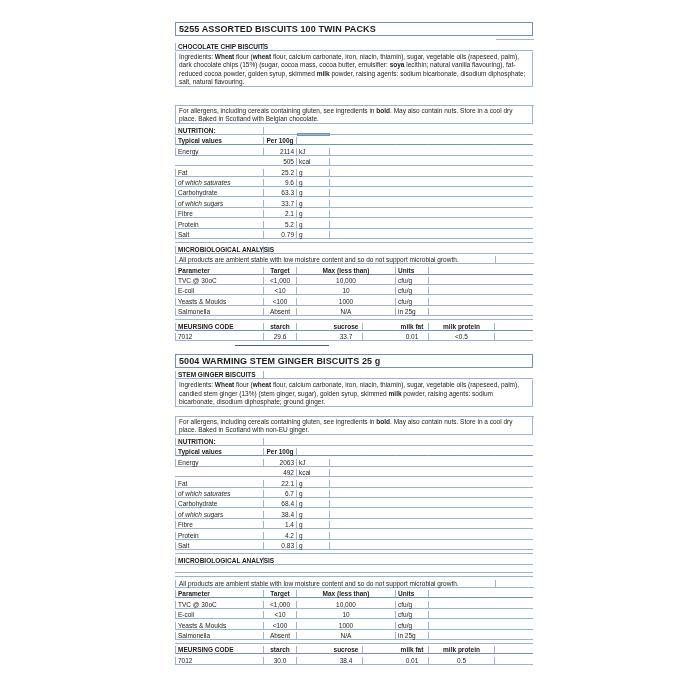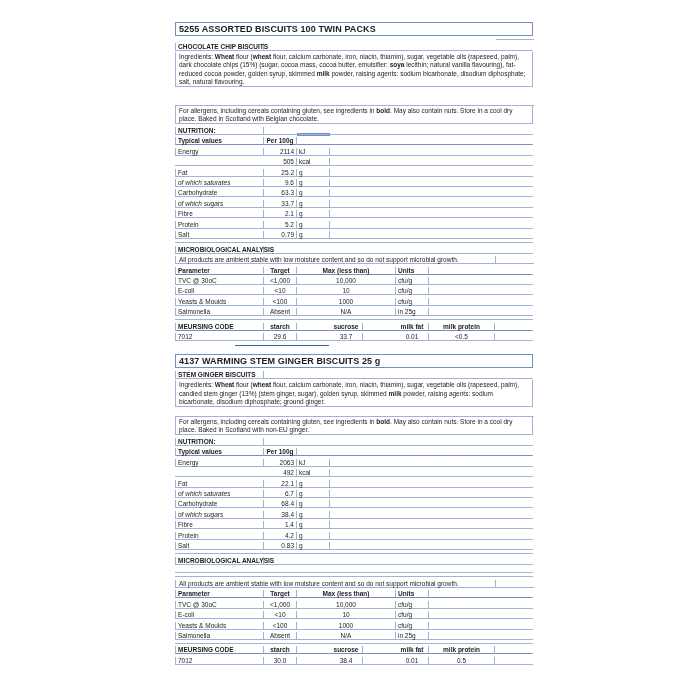--- a/index.html
+++ b/index.html
@@ -315,21 +315,21 @@
       <div class="c ac" style="width: 33px;">33.7</div>
       <div class="c" style="width: 33px;"></div>
       <div class="c ac" style="width: 33px;">0.01</div>
       <div class="c ac" style="width: 66px;">&lt;0.5</div>
       <div class="c" style="width: 38px;"></div>
     </div>
     <div class="r " style="height: 13px;">
       <div class="rl"></div>
     </div>
     <div class="r bt" style="height: 14px;">
-      <div class="ttl">4137 WARMING STEM GINGER BISCUITS 25 g</div>
+      <div class="ttl">5004 WARMING STEM GINGER BISCUITS 25 g</div>
     </div>
     <div class="r g" style="height: 11px;">
       <div class="c bd" style="width: 89px;">STEM GINGER BISCUITS</div>
       <div class="c" style="width: 33px;"></div>
       <div class="c" style="width: 33px;"></div>
       <div class="c" style="width: 33px;"></div>
       <div class="c" style="width: 33px;"></div>
       <div class="c" style="width: 33px;"></div>
       <div class="c" style="width: 33px;"></div>
       <div class="c" style="width: 33px;"></div>

